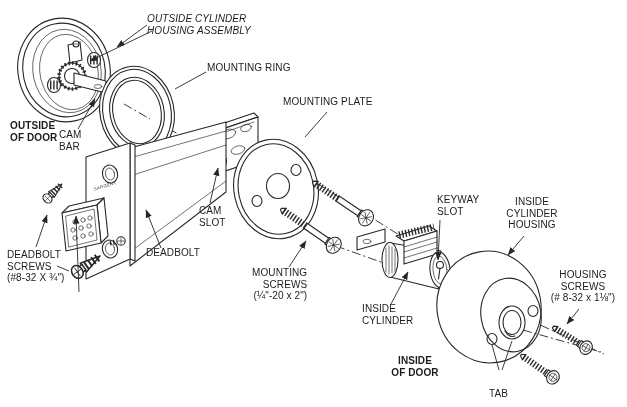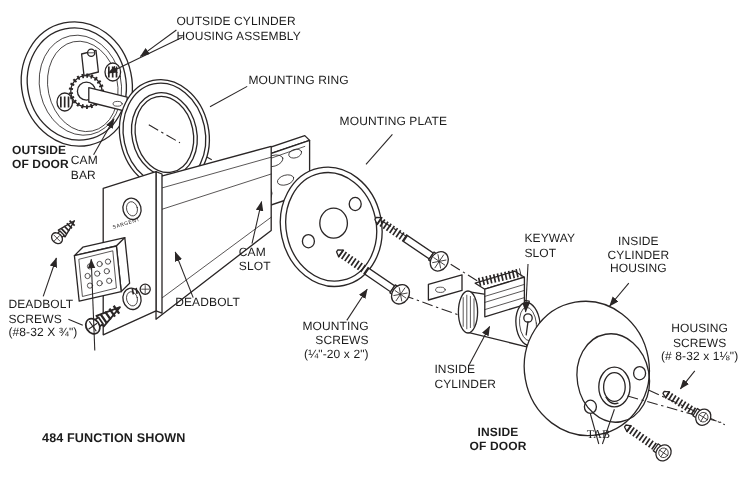--- a/index.html
+++ b/index.html
@@ -227,46 +227,45 @@
     <line class="ldr" x1="289" y1="267" x2="306" y2="241" marker-end="url(#arw)"></line>
     <line class="ldr" x1="440" y1="220" x2="438" y2="260" marker-end="url(#arw)"></line>
     <line class="ldr" x1="391" y1="304" x2="408" y2="272" marker-end="url(#arw)"></line>
     <line class="ldr" x1="524" y1="236" x2="508" y2="255" marker-end="url(#arw)"></line>
     <line class="ldr" x1="579" y1="309" x2="567" y2="324" marker-end="url(#arw)"></line>
     <line class="ldr" x1="499" y1="370" x2="492" y2="345"></line>
     <line class="ldr" x1="502" y1="370" x2="512" y2="341"></line>
   </g>
 </svg>
 
-  <div class="lbl" style="left:147px;top:13px;">OUTSIDE CYLINDER
+  <div class="lbl" style="left:147px;top:13px;font-style:italic;">OUTSIDE CYLINDER
 HOUSING ASSEMBLY</div>
   <div class="lbl" style="left:207px;top:62px;">MOUNTING RING</div>
   <div class="lbl" style="left:283px;top:96px;">MOUNTING PLATE</div>
   <div class="lbl b" style="left:10px;top:120px;">OUTSIDE
 OF DOOR</div>
   <div class="lbl" style="left:59px;top:129px;">CAM
 BAR</div>
   <div class="lbl" style="left:199px;top:205px;">CAM
 SLOT</div>
   <div class="lbl" style="left:146px;top:247px;">DEADBOLT</div>
   <div class="lbl" style="left:7px;top:249px;">DEADBOLT
 SCREWS
 (#8-32 X ¾")</div>
-  <div class="lbl b big" style="left:35px;top:360px;">484 FUNCTION SHOWN</div>
   <div class="lbl" style="left:252px;top:267px;text-align:right;">MOUNTING
 SCREWS
 (¼"-20 x 2")</div>
   <div class="lbl" style="left:426px;top:194px;margin-left:11px;">KEYWAY
 SLOT</div>
   <div class="lbl" style="left:362px;top:303px;">INSIDE
 CYLINDER</div>
   <div class="lbl c" style="left:504px;top:196px;width:56px;">INSIDE
 CYLINDER
 HOUSING</div>
   <div class="lbl c" style="left:549px;top:269px;width:68px;">HOUSING
 SCREWS
 (# 8-32 x 1⅛")</div>
   <div class="lbl b c" style="left:391px;top:355px;width:48px;">INSIDE
 OF DOOR</div>
-  <div class="lbl" style="left:489px;top:357px;font-family:Liberation Serif, serif;">TAB</div>
+  <div class="lbl" style="left:489px;top:388px;">TAB</div>
   <div class="brand">SARGENT</div>
 
 </div>
 
 </body></html>

